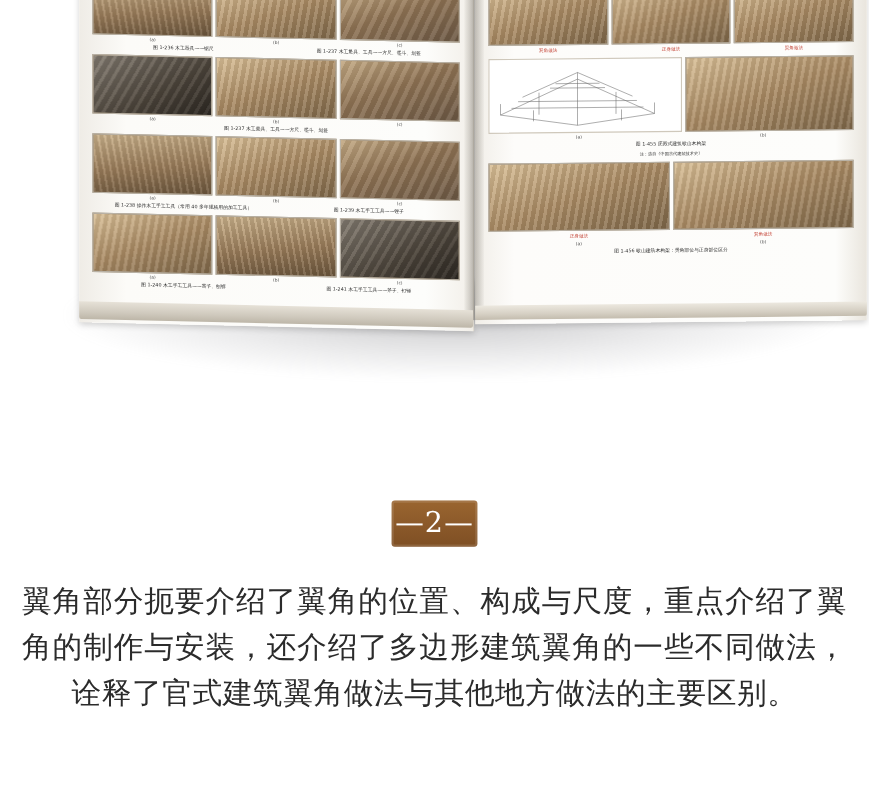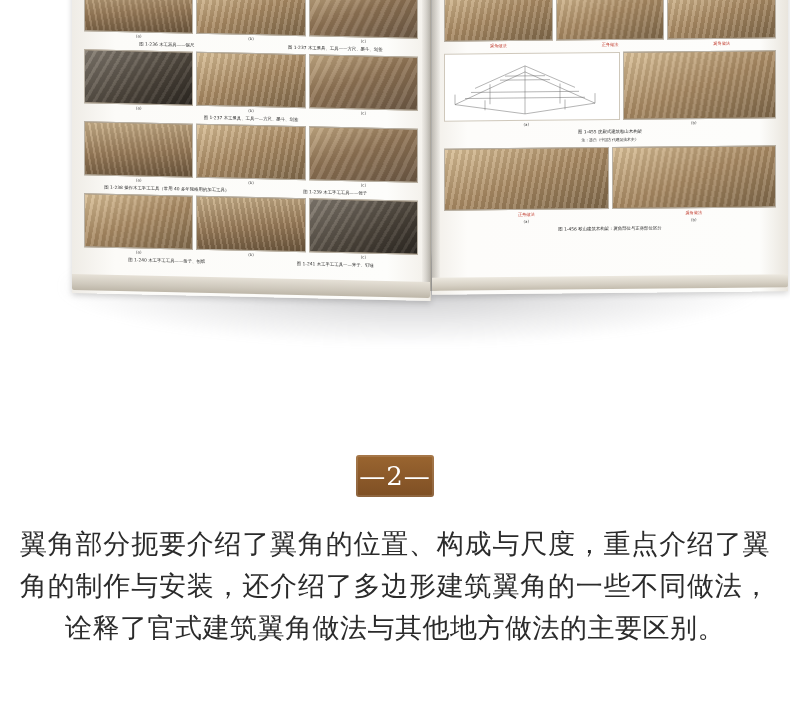--- a/index.html
+++ b/index.html
@@ -246,21 +246,21 @@
     font-family: "DejaVu Serif", "Liberation Serif", serif;
     box-shadow: inset 0 0 0 2px rgba(255,255,255,0.12);
   }
 
   
   .para {
     position: absolute;
     left: 20px;
     top: 525px;
     width: 750px;
-    font-family: Liberation Mono, monospace;
+    font-family: Liberation Sans, sans-serif;
     font-size: 27px;
     line-height: 42px;
     color: #2b2b2b;
     text-align: justify;
     text-align-last: center;
     letter-spacing: 0.5px;
   }
 </style>
 </head>
 <body>

